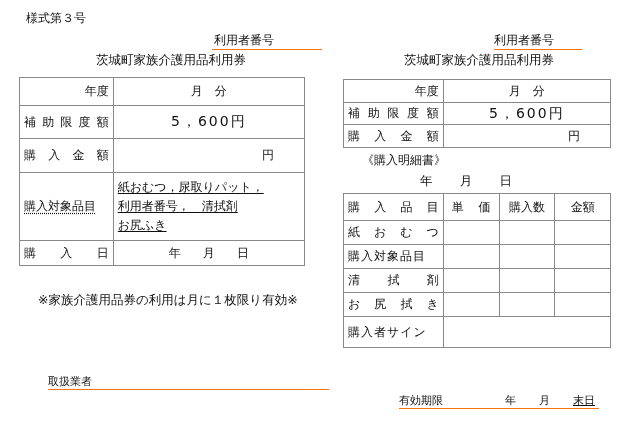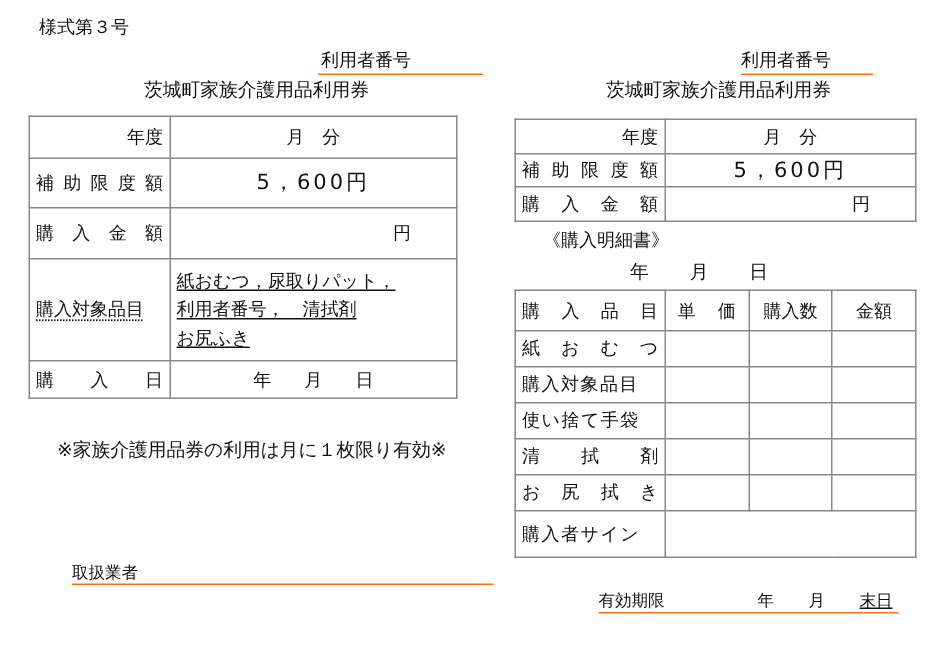--- a/index.html
+++ b/index.html
@@ -179,26 +179,20 @@
     <td></td>
     <td></td>
   </tr>
   <tr style="height:24px">
     <td style="letter-spacing:1px;">購入対象品目</td>
     <td></td>
     <td></td>
     <td></td>
   </tr>
   <tr style="height:24px">
-    <td style="letter-spacing:1px;">使い捨て手袋</td>
-    <td></td>
-    <td></td>
-    <td></td>
-  </tr>
-  <tr style="height:24px">
     <td>
       <div class="spread">
         <span>清</span>
         <span>拭</span>
         <span>剤</span>
       </div>
     </td>
     <td></td>
     <td></td>
     <td></td>

